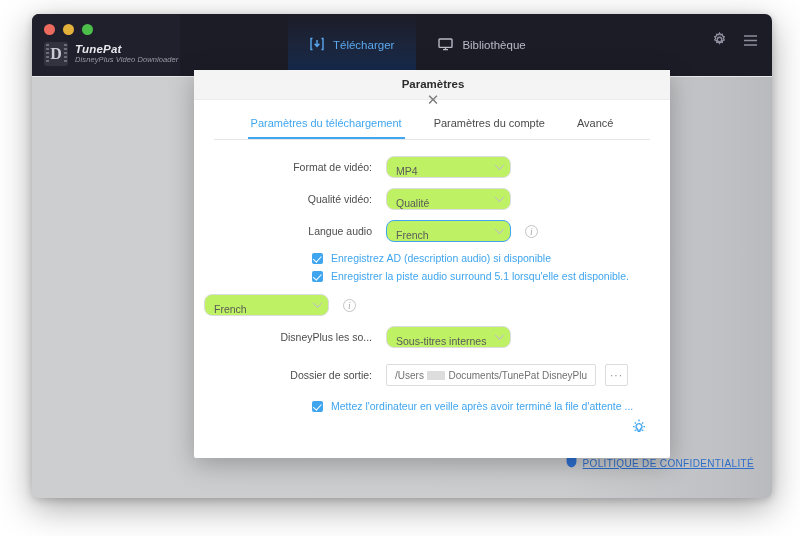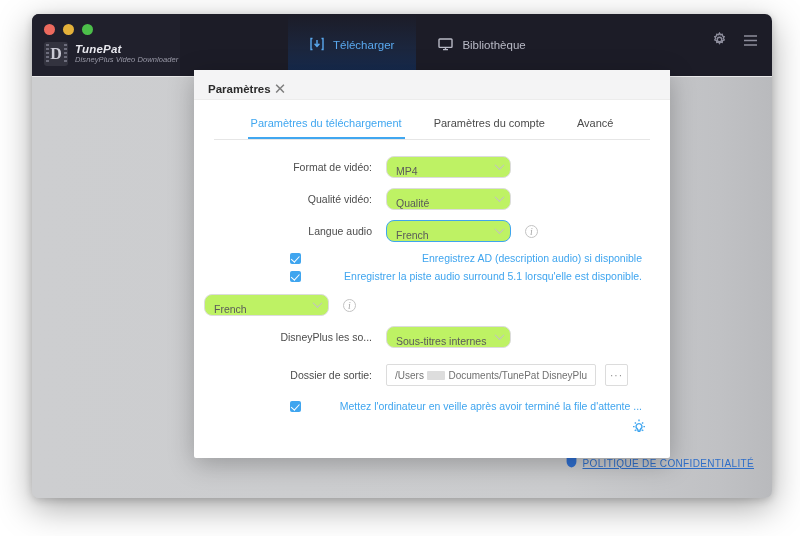--- a/index.html
+++ b/index.html
@@ -130,22 +130,23 @@
     width: 476px; height: 388px;
     background: #ffffff;
     box-shadow: 0 6px 26px rgba(0,0,0,.26);
     border-radius: 2px;
     z-index: 20;
   }
   #dialog-header {
     height: 30px;
     background: #f4f4f5;
     border-bottom: 1px solid #ececec;
-    display: flex; align-items: center; justify-content: flex-start;
+    display: flex; align-items: center; justify-content: space-between;
     padding: 8px 12px 0 14px;
+    flex-direction: column;
   }
   #dialog-title {
     font-size: 11.5px; font-weight: bold; color: #2c2c2c;
   }
   #dialog-close {
     font-size: 15px; color: #7d7d7d; line-height: 1;
     cursor: pointer; padding: 2px 3px;
   }
 
   
@@ -225,23 +226,22 @@
     border: 1px solid #dcdcdc; border-radius: 2px;
     background: #fff;
     display: flex; align-items: center; justify-content: center;
     font-size: 10px; color: #8a8a8a; letter-spacing: 1px;
     cursor: pointer;
   }
 
   
   .check-row {
     display: flex; align-items: center;
-    margin-left: 86px;
+    margin-left: 108px;
     margin-bottom: 6px;
-    justify-content: space-between;
   }
   .cbox {
     width: 11px; height: 11px; flex: 0 0 11px;
     border-radius: 2px; background: #3fa5ef;
     position: relative; margin-right: 8px; cursor: pointer;
   }
   .cbox::after {
     content: "";
     position: absolute; left: 3px; top: 1px;
     width: 3.5px; height: 6.5px;

